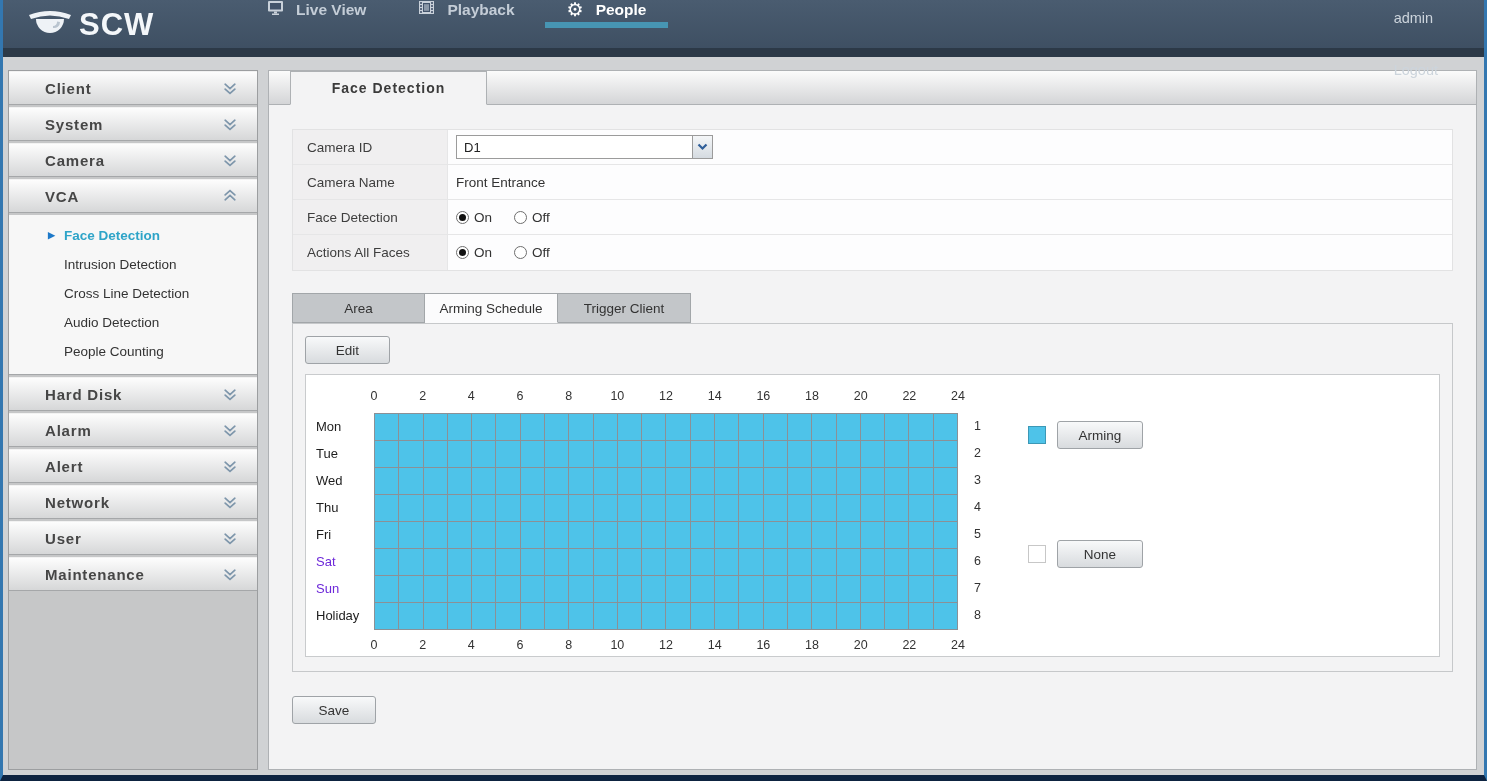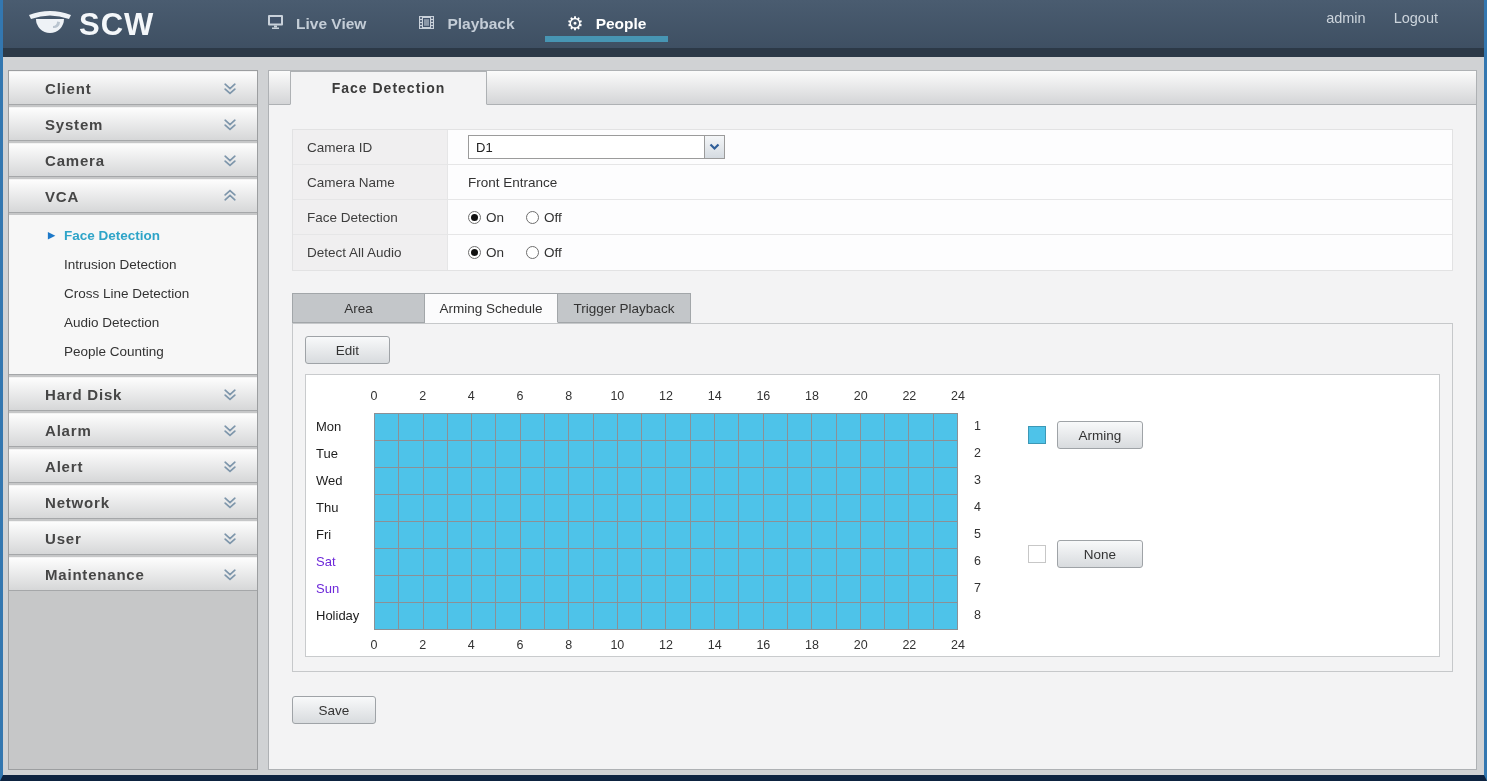--- a/index.html
+++ b/index.html
@@ -9,28 +9,28 @@
           border-left:3px solid #3377b0; border-right:3px solid #3377b0;
           border-bottom:6px solid #0d2340; display:flex; flex-direction:column; }
 
   
   .navbar { position:relative; height:57px; flex:0 0 57px;
             background:linear-gradient(#4a5c70,#3c4d60);
             display:flex; align-items:stretch; }
   .nav-strip { position:absolute; left:0; right:0; bottom:0; height:9px; background:#2c3947; }
   .brand { display:flex; align-items:center; gap:6px; padding:2px 0 10px 24px; width:238px; cursor:pointer; }
   .brand-text { color:#f4f7fa; font-size:31px; font-weight:bold; letter-spacing:1px; }
-  .nav-items { display:flex; align-items:center; }
+  .nav-items { display:flex; align-items:flex-start; }
   .nav-item { position:relative; display:flex; align-items:center; gap:12px;
               padding:0 26px 9px 26px; cursor:pointer; }
   .nav-item .lbl { color:#c4cdd7; font-size:15.5px; font-weight:bold; }
   .nav-item.active .lbl { color:#ffffff; }
   .nav-item .underline { position:absolute; left:4px; right:4px; bottom:1px; height:6px; z-index:2; }
   .gear { font-size:19px; line-height:1; }
-  .nav-right { margin-left:auto; display:flex; gap:28px; padding:10px 46px 0 0; }
+  .nav-right { margin-left:auto; display:flex; gap:36px; padding:10px 46px 0 0;flex-direction:column; }
   .nav-right span, .nav-right a { color:#ccd4dc; font-size:14.5px; }
   .nav-right a { cursor:pointer; text-decoration:none; }
 
   
   .content-row { flex:1; display:flex; gap:10px; padding:13px 7px 5px 5px; }
 
   
   .sidebar { width:250px; flex:0 0 250px; height:700px; background:#c6c7c8;
              border:1px solid #9c9ea0; overflow:hidden; }
   .acc-header { height:34px; margin-bottom:2px; display:flex; align-items:center;
@@ -58,21 +58,21 @@
               font-size:14px; font-weight:bold; color:#3b3b3b; letter-spacing:1px; cursor:pointer; }
   .main-body { flex:1; padding:24px 23px 0 23px; }
 
   
   .form-table { border:1px solid #e2e2e3; background:#fdfdfe; }
   .form-row { display:flex; height:35px; border-bottom:1px solid #e6e6e7; }
   .form-row:last-child { border-bottom:none; }
   .form-label { width:155px; flex:0 0 155px; background:#f0eff0; border-right:1px solid #e6e6e7;
                 display:flex; align-items:center; padding-left:14px;
                 font-size:13.5px; color:#3e3e3e; }
-  .form-value { flex:1; display:flex; align-items:center; padding-left:20px;
+  .form-value { flex:1; display:flex; align-items:center; padding-left:8px;
                 font-size:13.5px; color:#333; }
   .select { display:flex; align-items:stretch; height:24px; width:257px; cursor:pointer; }
   .select .sel-text { flex:1; background:#fff; border:1px solid #9b9b9b; border-right:none;
                       display:flex; align-items:center; padding-left:7px; font-size:13px; color:#222; }
   .select .sel-btn { width:21px; border:1px solid #9b9b9b;
                      background:linear-gradient(#f4f6f8,#d5dbe1);
                      display:flex; align-items:center; justify-content:center; }
   .radio-group { display:flex; gap:22px; }
   .radio-opt { display:flex; align-items:center; gap:5px; cursor:pointer; }
   .radio { width:13px; height:13px; border-radius:50%; border:1px solid #6e6e6e; background:#fff; }
@@ -311,40 +311,40 @@
                     <span>On</span>
                   </span>
                   <span class="radio-opt">
                     <span class="radio"></span>
                     <span>Off</span>
                   </span>
                 </div>
               </div>
             </div>
             <div class="form-row">
-              <div class="form-label">Detect All Audio</div>
+              <div class="form-label">Actions All Faces</div>
               <div class="form-value">
                 <div class="radio-group">
                   <span class="radio-opt">
                     <span class="radio checked"></span>
                     <span>On</span>
                   </span>
                   <span class="radio-opt">
                     <span class="radio"></span>
                     <span>Off</span>
                   </span>
                 </div>
               </div>
             </div>
           </div>
 
         <div class="subtab-row" id="subtabs">
             <div class="subtab">Area</div>
             <div class="subtab active">Arming Schedule</div>
-            <div class="subtab">Trigger Playback</div>
+            <div class="subtab">Trigger Client</div>
           </div>
 
         <div class="subtab-panel">
           <button class="btn edit-btn">Edit</button>
 
           <div class="schedule-box">
             <div class="sched-layout">
               <div class="day-col" id="day-col">
                   <div class="day">Mon</div>
                   <div class="day">Tue</div>

